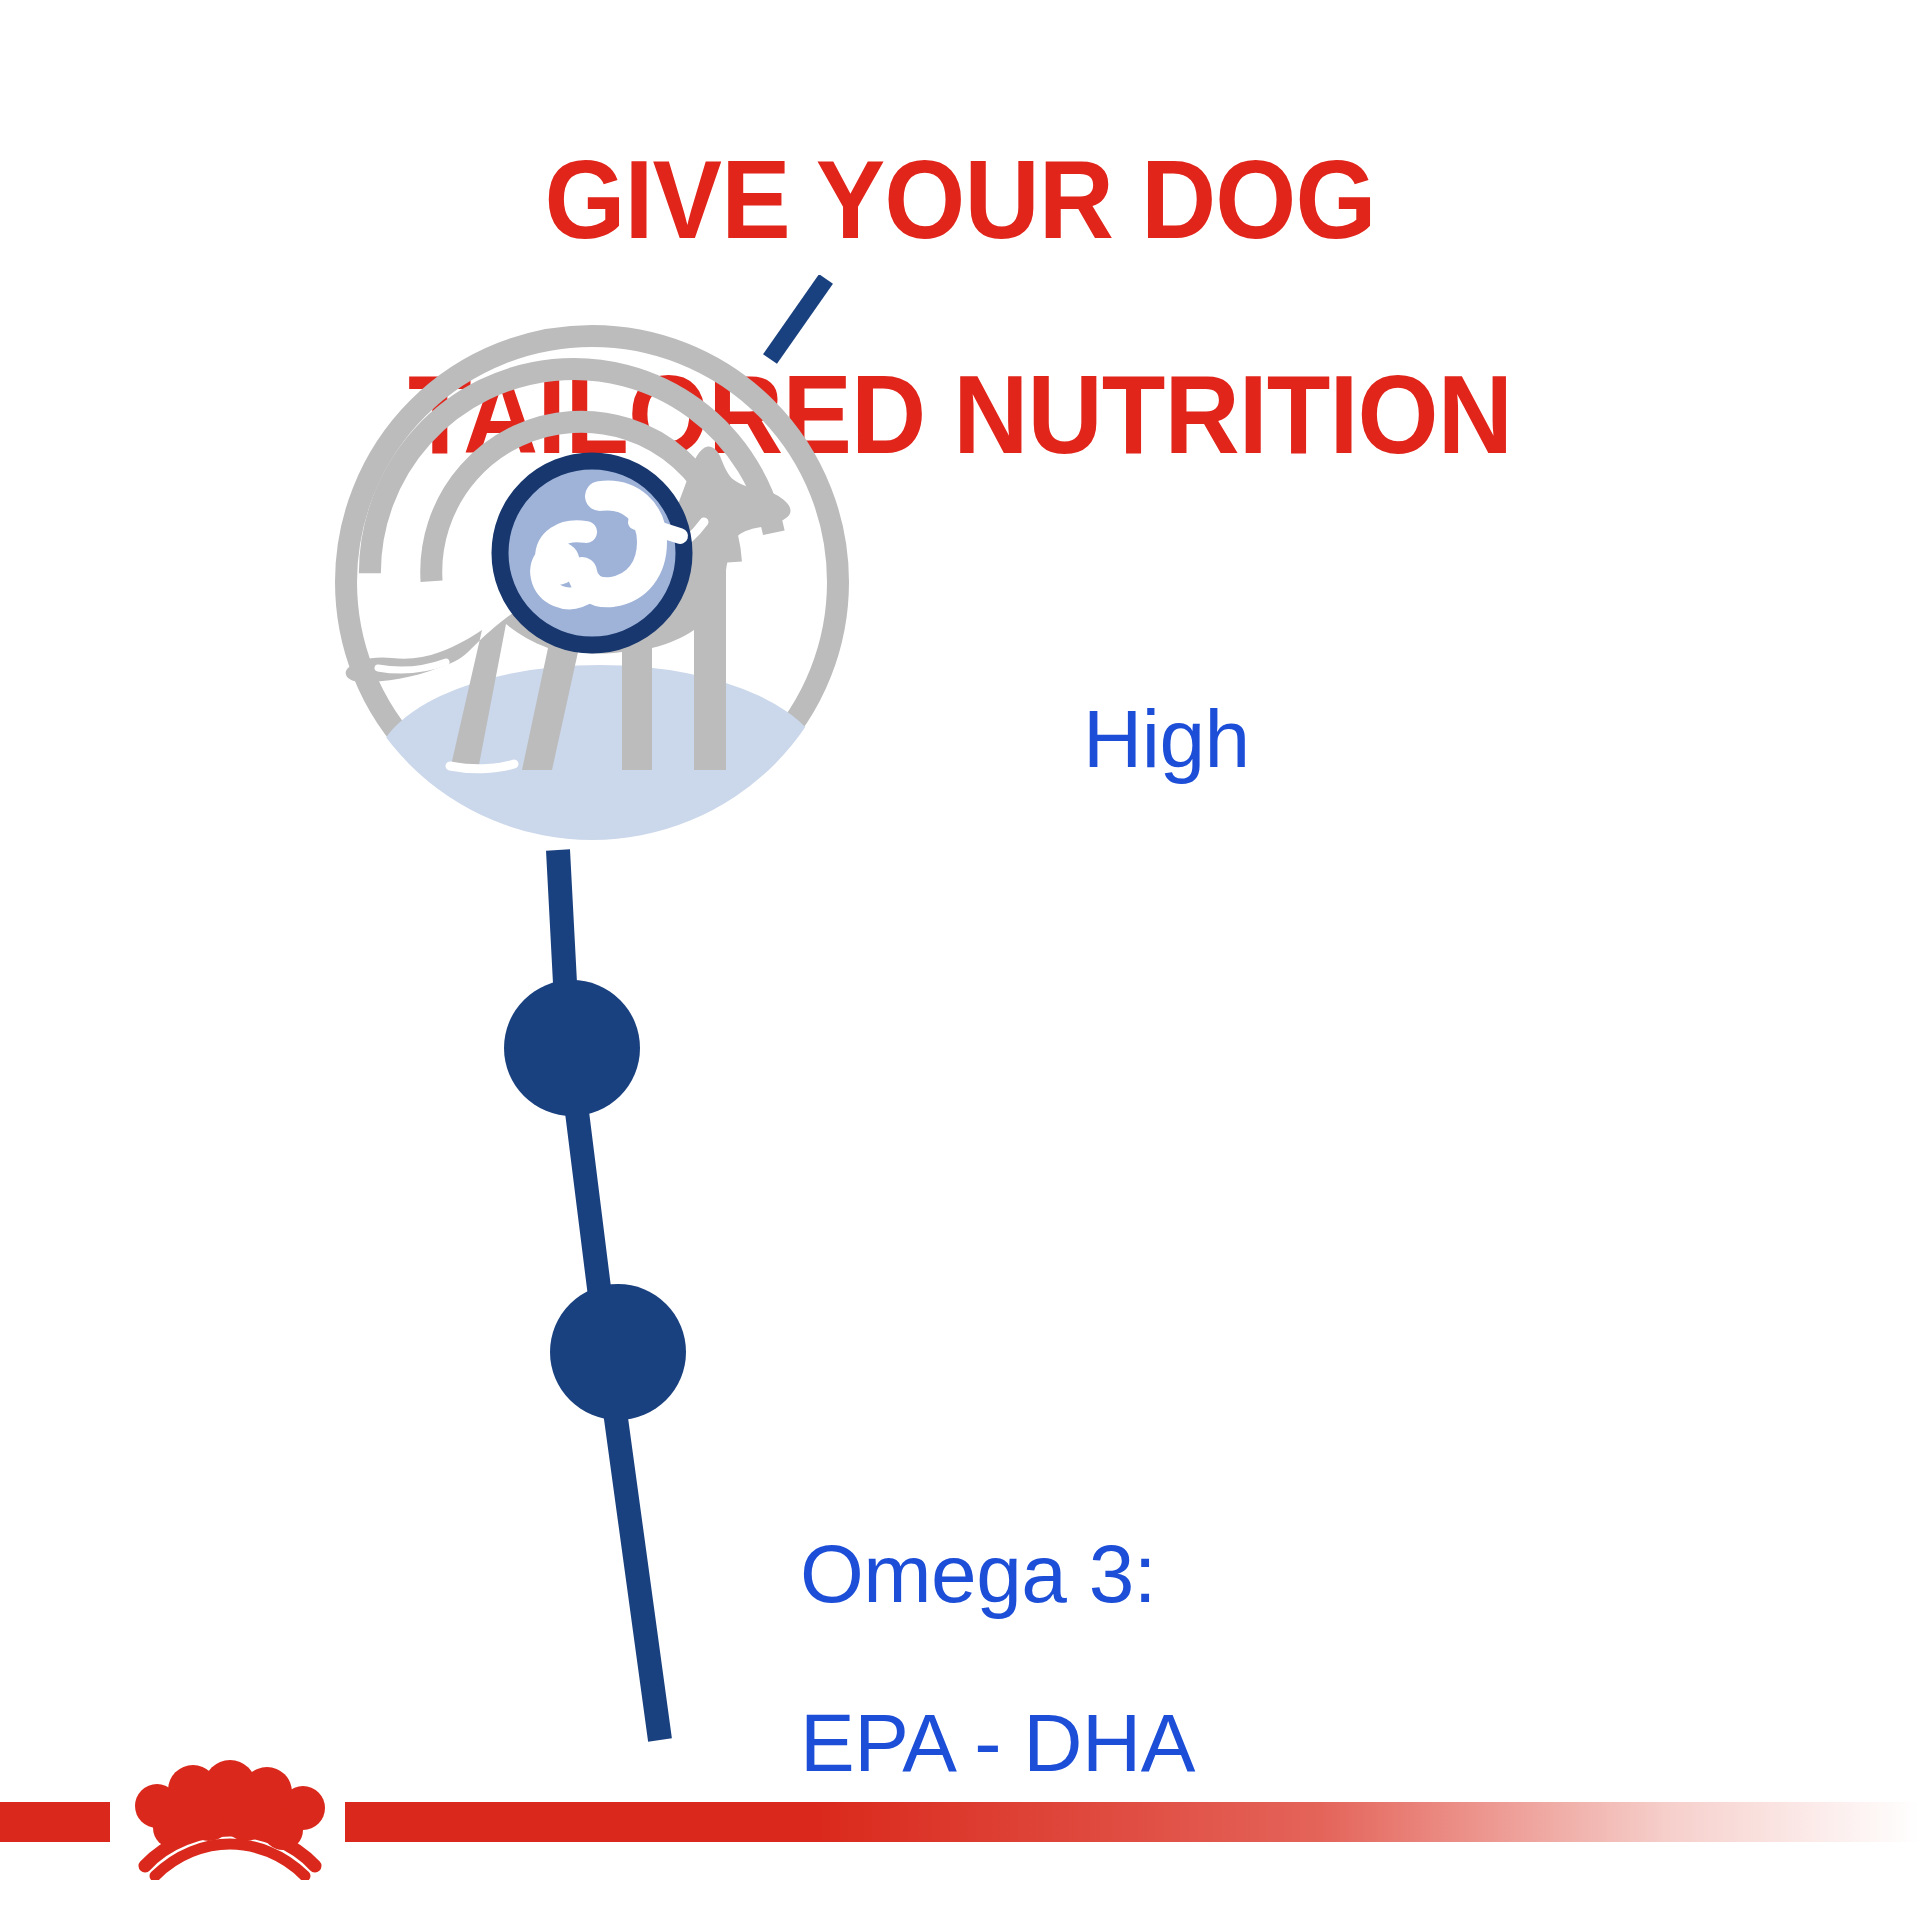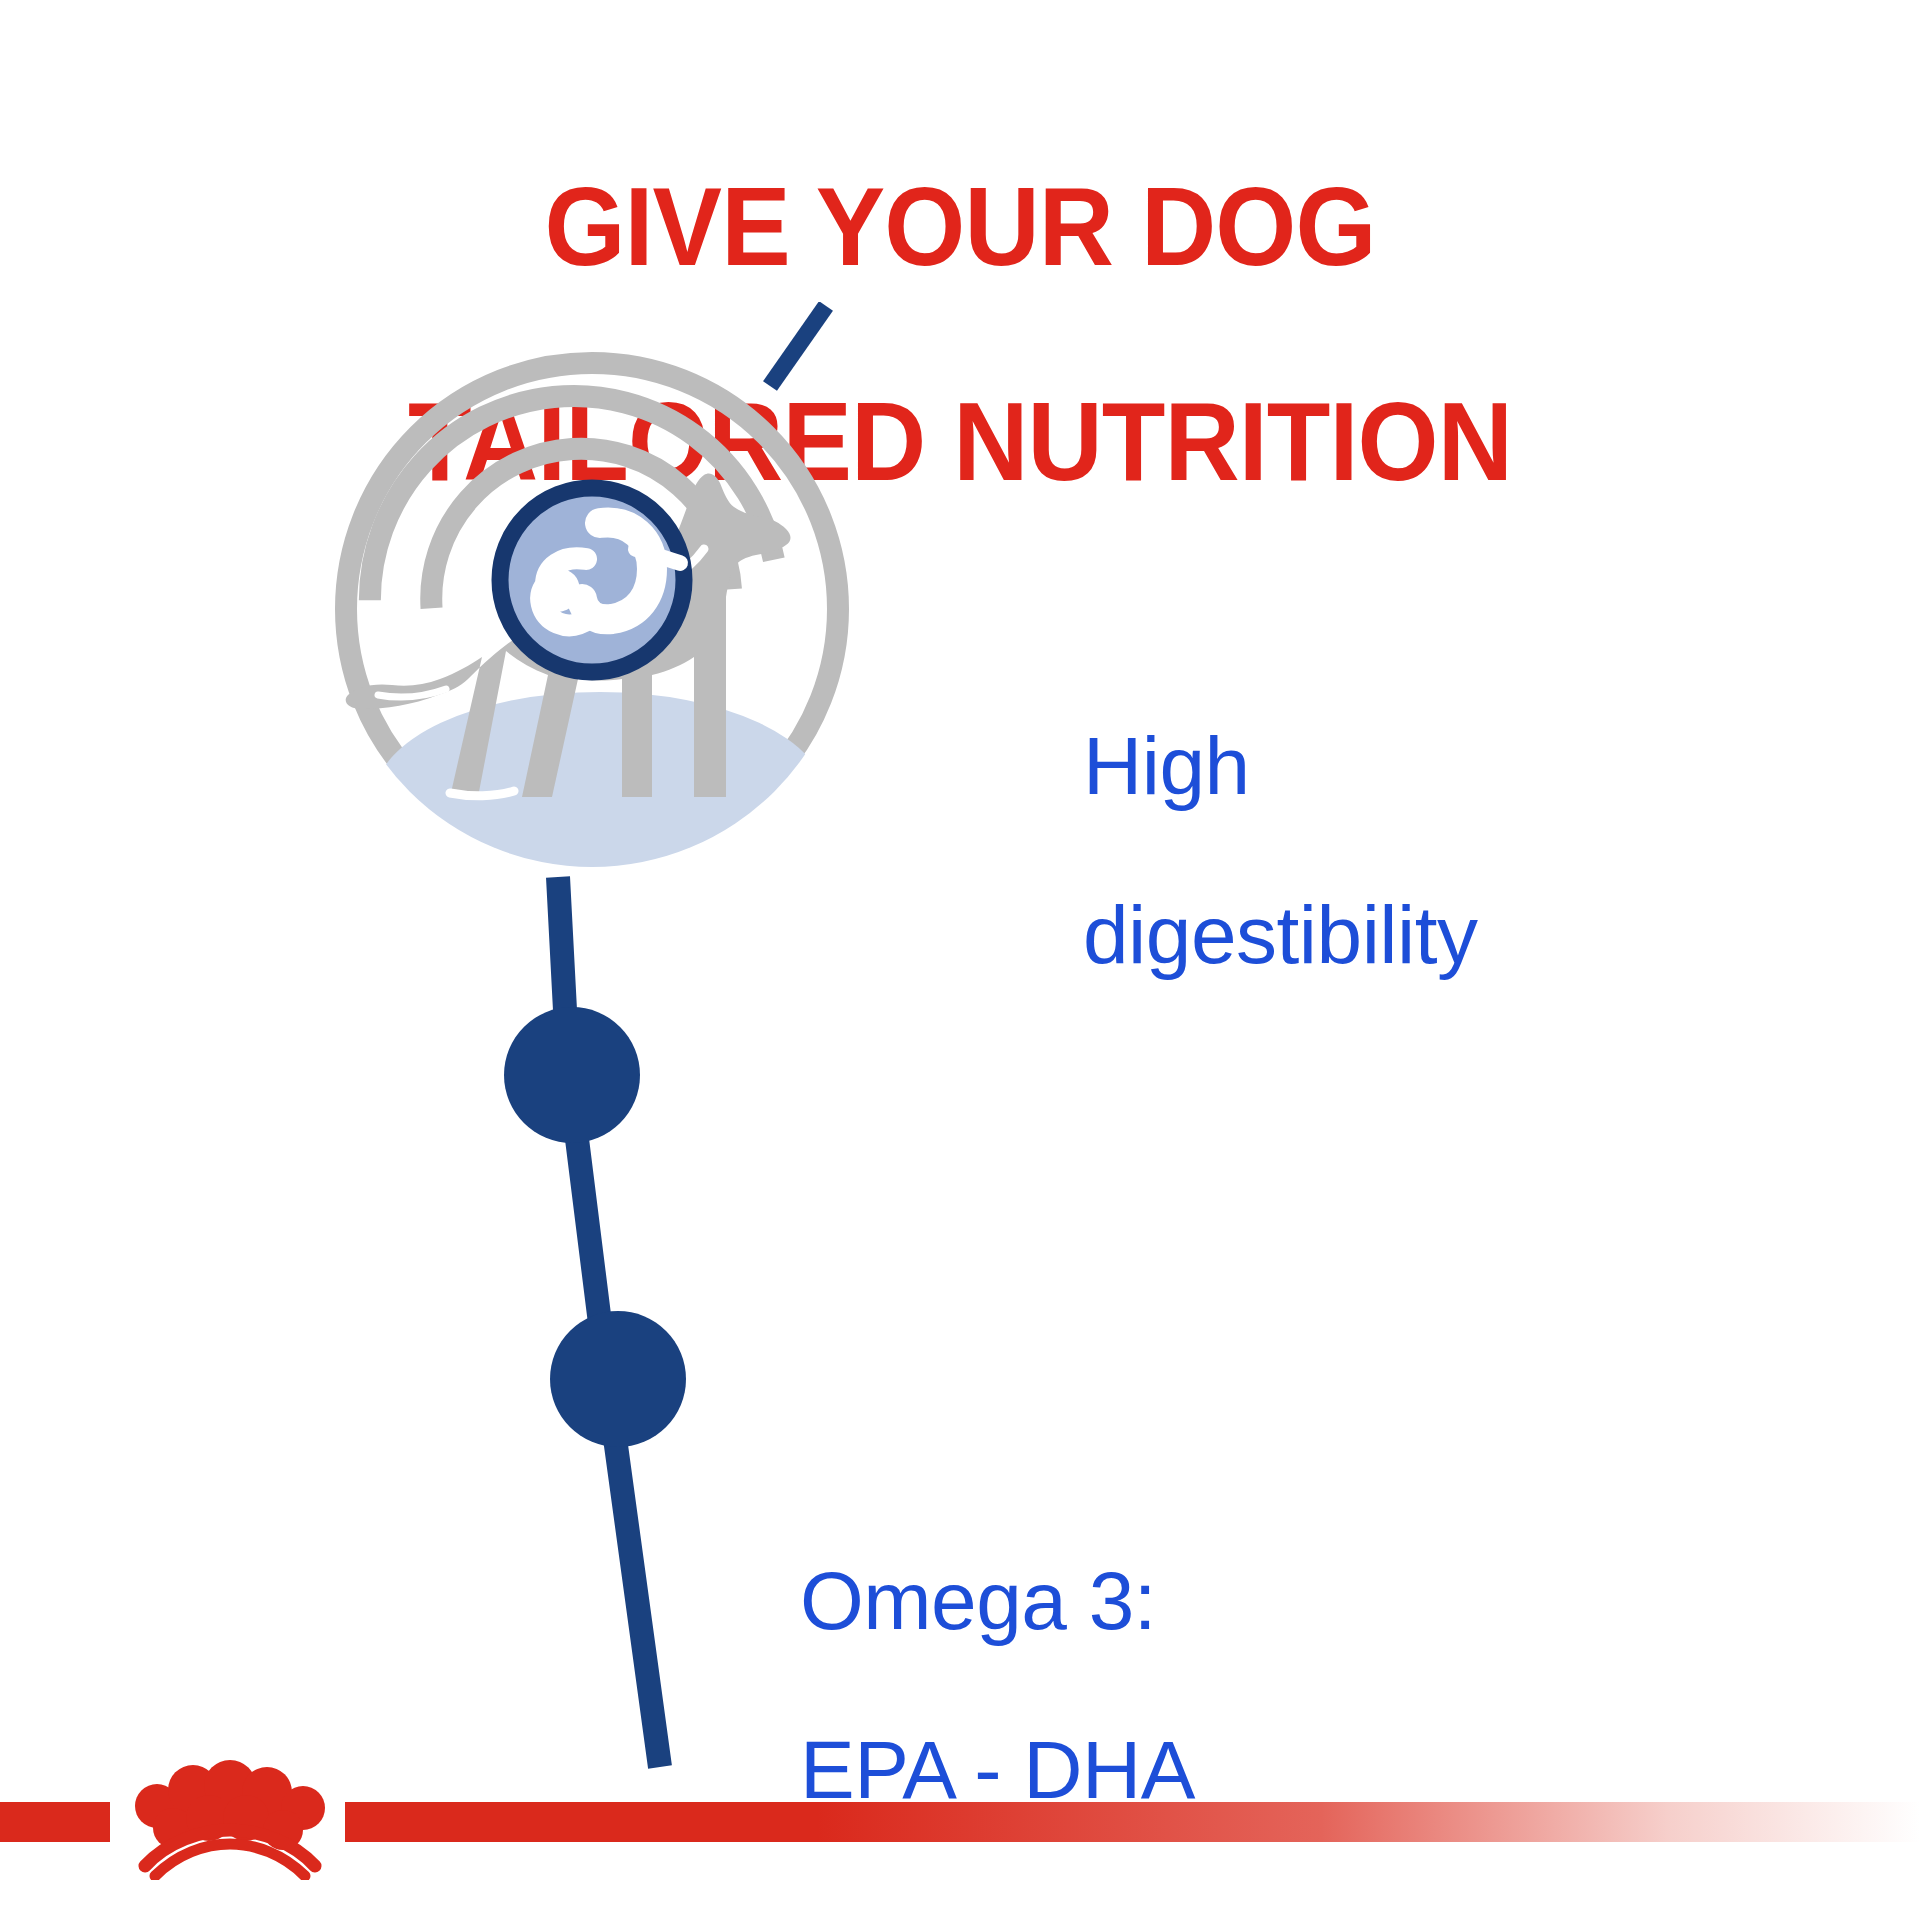--- a/index.html
+++ b/index.html
@@ -3,21 +3,21 @@
 <meta charset="utf-8">
 <style>
   html,body{margin:0;padding:0;}
   body{
     width:1920px;height:1920px;
     background:#ffffff;
     font-family:"Liberation Sans", sans-serif;
     overflow:hidden;
     position:relative;
   }
-  .stage{position:absolute;inset:0;margin-top:27px;}
+  .stage{position:absolute;inset:0;}
 
   
   .title{
     position:absolute;
     left:0; right:0; top:38px;
     text-align:center;
     color:#E1251B;
     font-weight:700;
     font-size:112px;
     line-height:0.96;
@@ -173,21 +173,20 @@
   <div class="connector">
     <svg viewBox="0 0 320 1000" width="320" height="1000" aria-hidden="true">
       <path d="M 78 10 L 88 200 L 128 520 L 180 900" fill="none" stroke="#1A417F" stroke-width="24" stroke-linecap="butt"></path>
       <circle cx="92" cy="208" r="68" fill="#1A417F"></circle>
       <circle cx="138" cy="512" r="68" fill="#1A417F"></circle>
     </svg>
   </div>
 
   <div class="feat feat-1">
     <span>High</span>
-    <span>digestibility</span>
   </div>
 
   <div class="feat feat-2">
   </div>
 
   <div class="feat feat-3">
     <span>Omega 3:</span>
     <span>EPA - DHA</span>
   </div>
 

